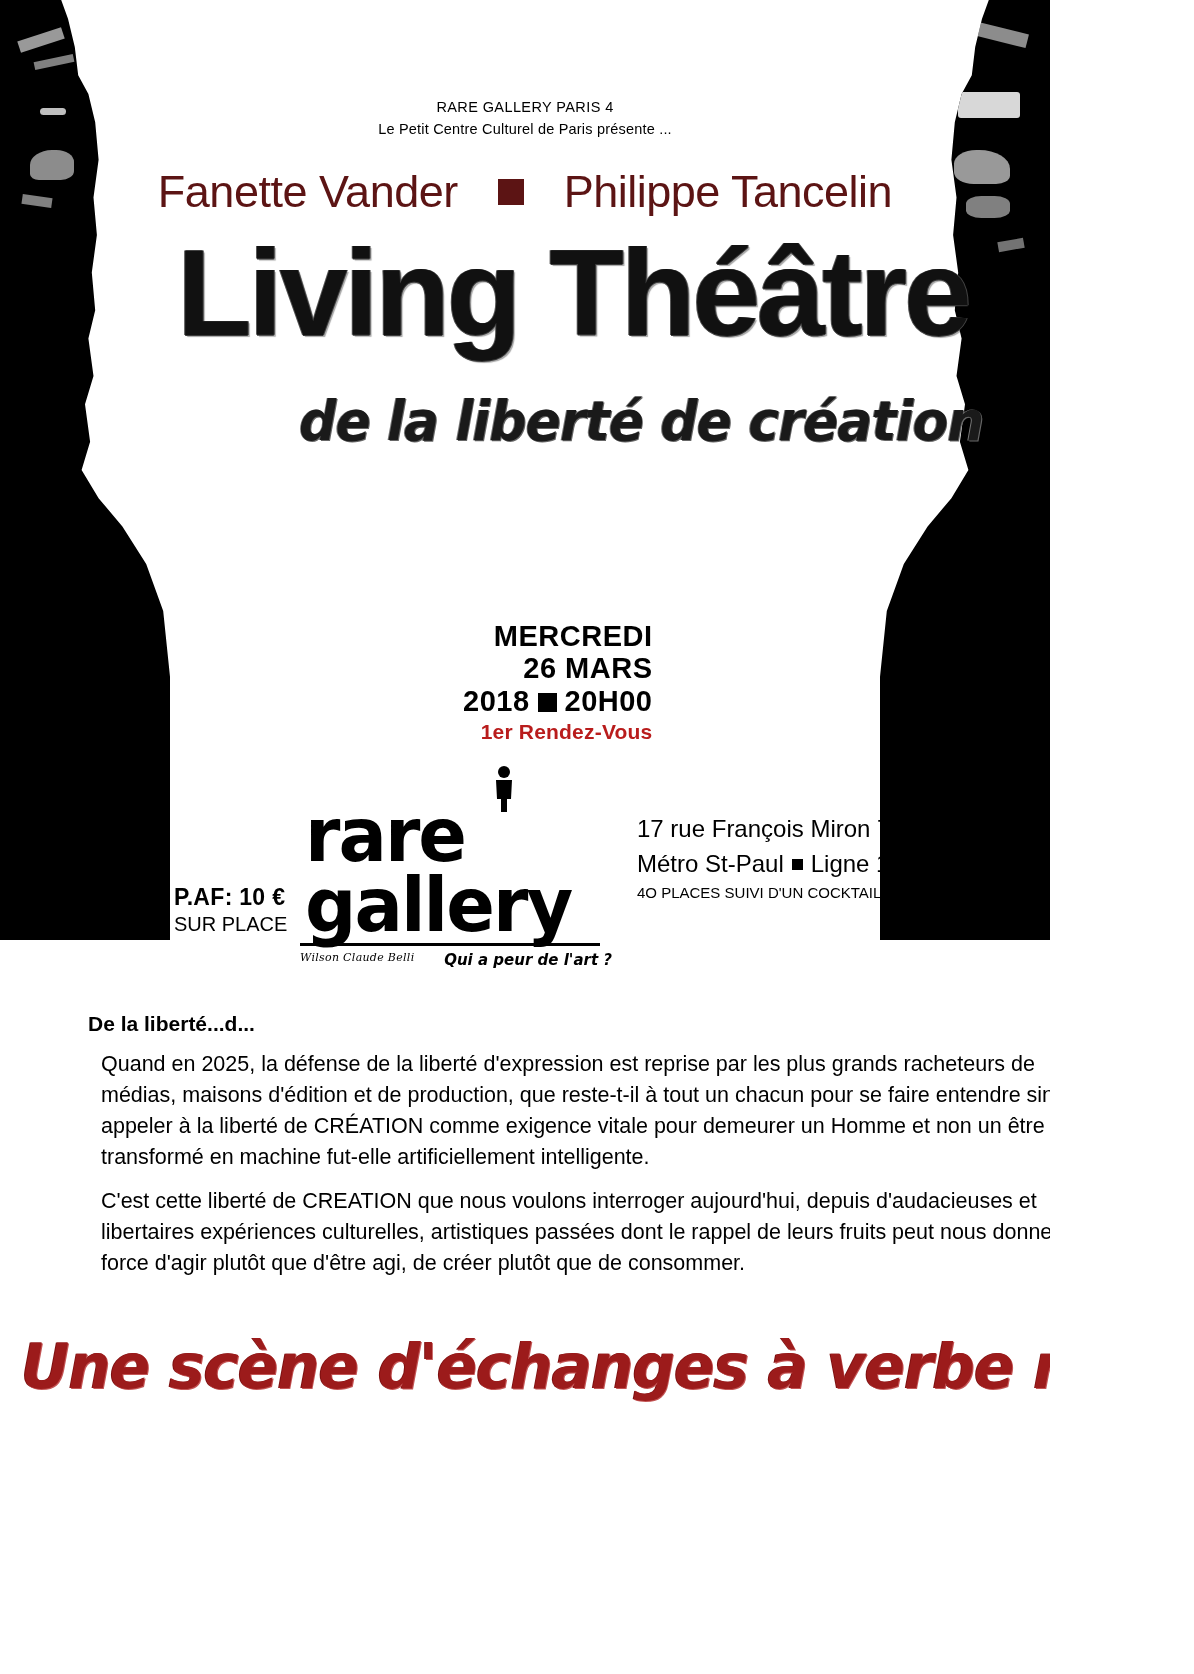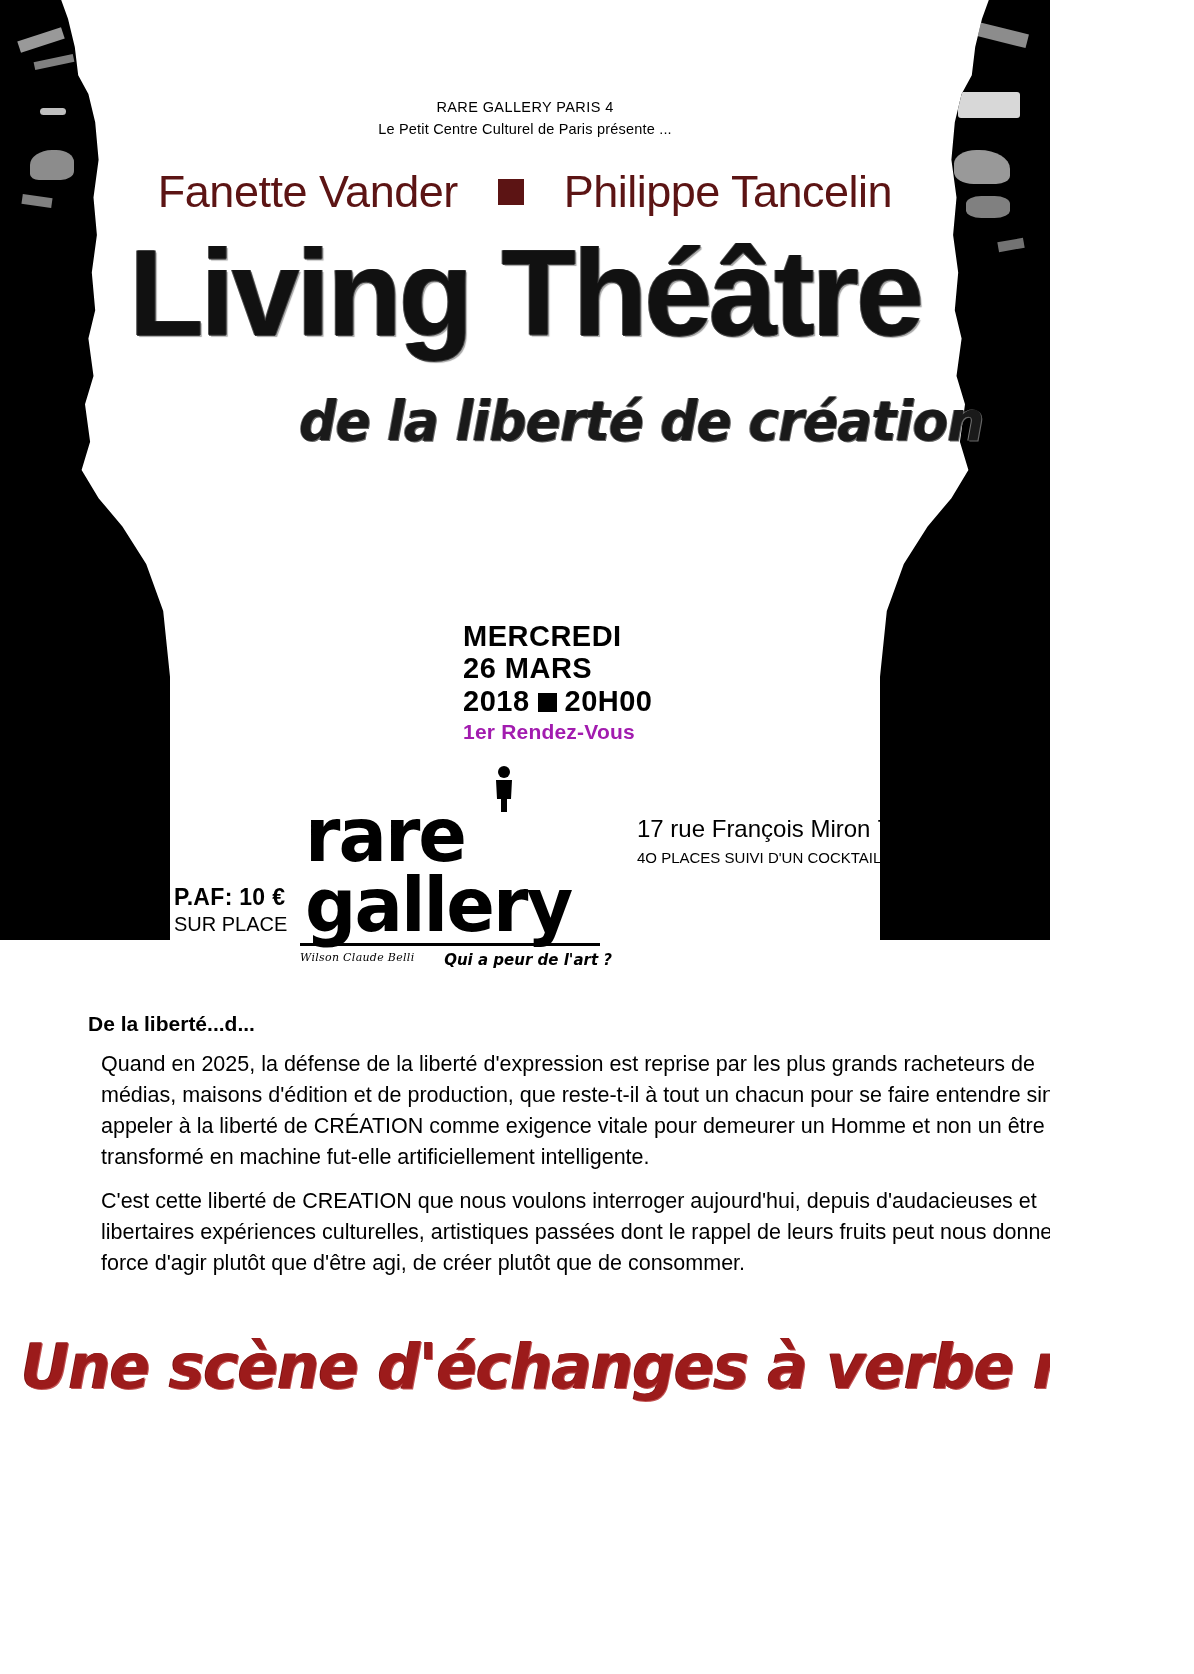--- a/index.html
+++ b/index.html
@@ -122,20 +122,21 @@
     font-size: 122px;
     font-weight: 700;
     letter-spacing: -3px;
     line-height: 1;
     color: #111111;
     text-shadow:
        1px 0 0 #444,
       -1px 0 0 #555,
        0 1px 0 #3a3a3a,
        2px 2px 1px rgba(0,0,0,0.35);
+    padding-left: 48px;
   }
   .subtitle {
     position: absolute;
     top: 388px;
     left: 0;
     width: 100%;
     text-align: center;
     z-index: 5;
     padding-left: 250px;
     box-sizing: border-box;
@@ -149,39 +150,40 @@
     transform: scaleX(0.93);
   }
 
   
   .date-block {
     position: absolute;
     left: 463px;
     top: 620px;
     z-index: 5;
     line-height: 1.12;
+    text-align: right;
   }
   .date-line {
     font-size: 29px;
     font-weight: 700;
     letter-spacing: 0.5px;
     white-space: nowrap;
   }
   .date-line .sq {
     display: inline-block;
     width: 19px;
     height: 19px;
     background: #000;
     margin: 0 8px 1px 8px;
     vertical-align: middle;
   }
   .rdv-line {
     font-size: 21px;
     font-weight: 700;
-    color: #a21caf;
+    color: #b91c1c;
     margin-top: 3px;
     letter-spacing: 0.2px;
   }
 
   
   .logo-block {
     position: absolute;
     left: 300px;
     top: 800px;
     z-index: 5;
@@ -368,20 +370,23 @@
     <div class="logo-word">rare gallery</div>
     <div class="logo-underline"></div>
     <div class="logo-sub-row">
       <div class="logo-signature">Wilson Claude Belli</div>
       <div class="logo-tagline">Qui a peur de l'art ?</div>
     </div>
   </div>
 
   <div class="venue-block">
     <div class="venue-line">17 rue François Miron 75004 Paris</div>
+    <div class="venue-line">
+      <span>Métro St-Paul</span><span class="sq"></span><span>Ligne 1</span>
+    </div>
     <div class="venue-places">4O PLACES SUIVI D'UN COCKTAIL</div>
   </div>
 
   <div class="price-block">
     <div class="price-line">P.AF:  10 €</div>
     <div class="price-sub">SUR PLACE</div>
   </div>
 
   <div class="body-block">
     <div class="body-head">De la liberté...d...</div>

